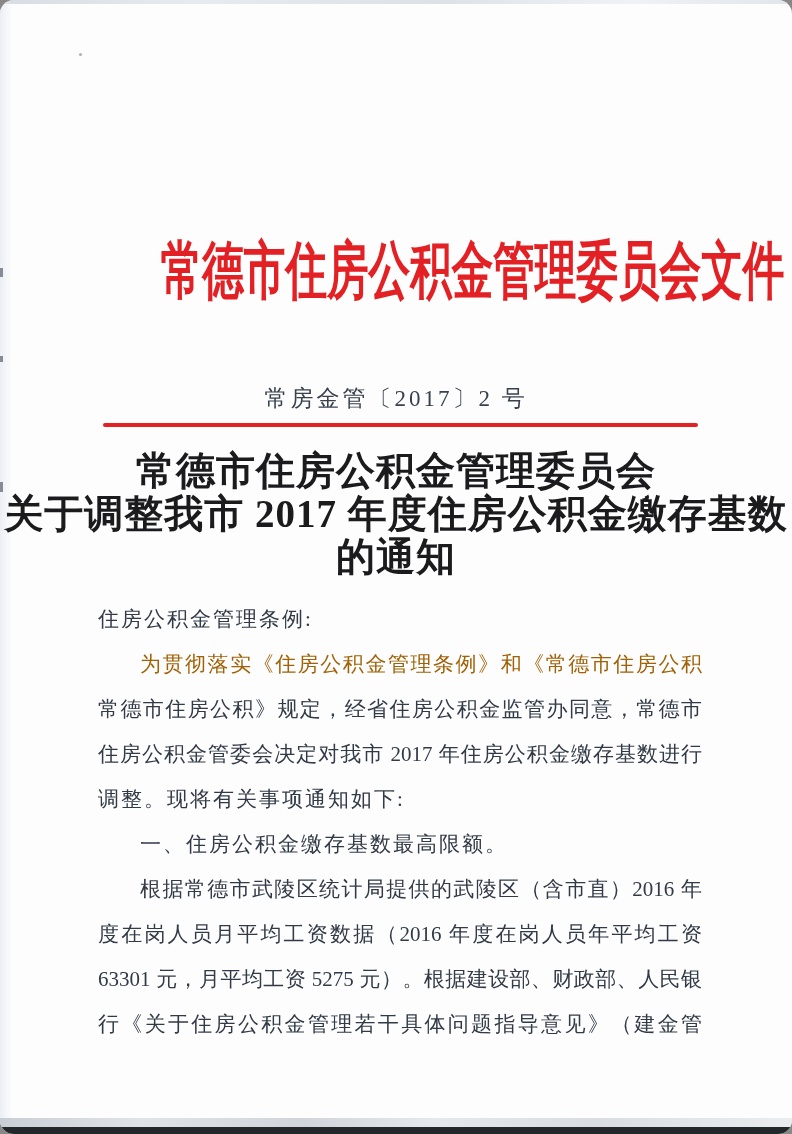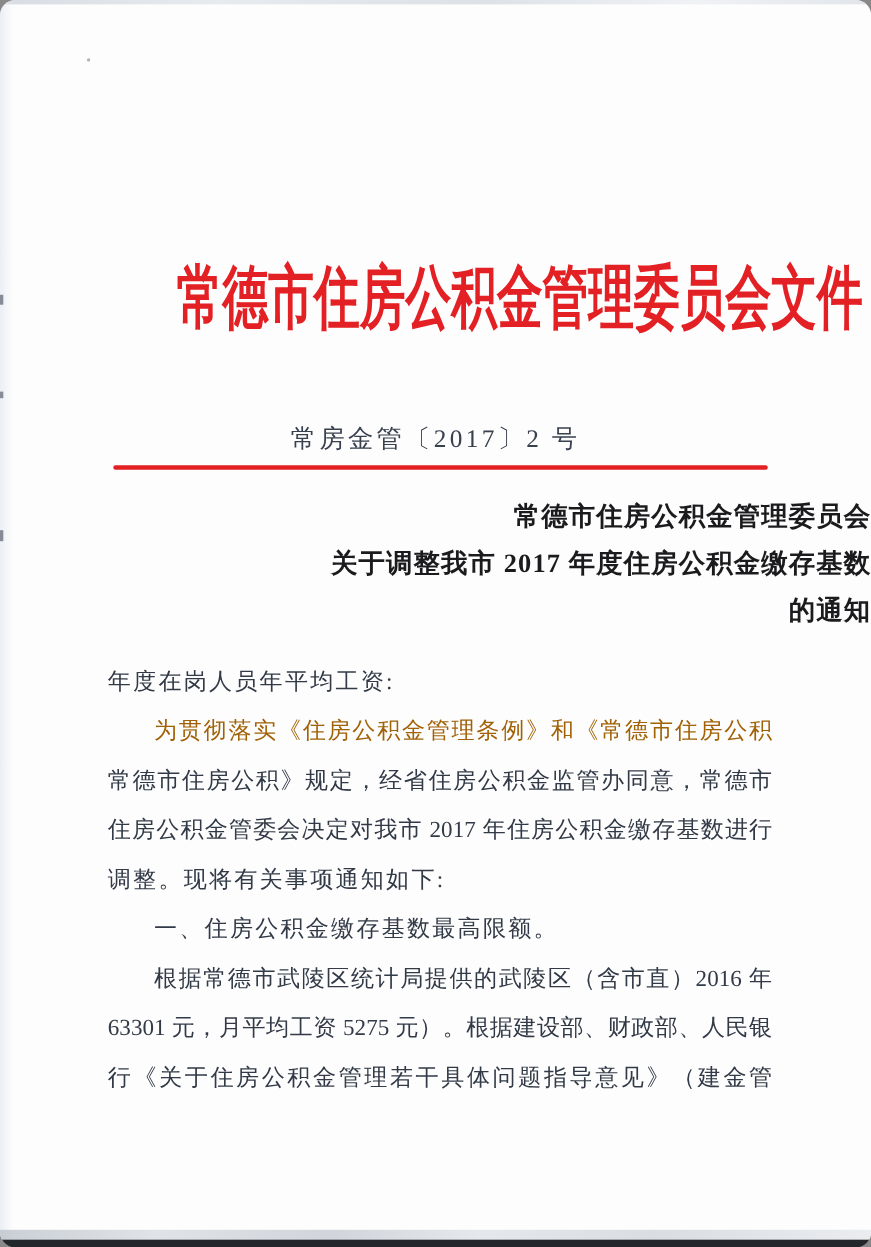--- a/index.html
+++ b/index.html
@@ -66,22 +66,22 @@
 
   
   .red-rule {
     position: absolute; top: 423px; left: 103px; width: 595px; height: 4px;
     border-radius: 2px;
   }
 
   
   .notice-title {
     position: absolute; top: 449px; left: 0; width: 792px;
-    text-align: right; font-weight: bold;
-    font-size: 24px; line-height: 43px; letter-spacing: 1px;
+    text-align: center; font-weight: bold;
+    font-size: 39px; line-height: 43px; letter-spacing: 1px;
   }
 
   
   .body-text {
     position: absolute; top: 597px; left: 98px; width: 604px;
   }
   .body-line {
     height: 45px; line-height: 45px;
     font-size: 21px;
     white-space: nowrap;
@@ -113,24 +113,25 @@
 
   <div class="red-rule" style="background: rgb(227, 32, 35);"></div>
 
   <div class="notice-title" style="color: rgb(27, 27, 29);">
     <div>常德市住房公积金管理委员会</div>
     <div>关于调整我市 2017 年度住房公积金缴存基数</div>
     <div>的通知</div>
   </div>
 
   <div class="body-text">
-      <div class="body-line plain" style="color: rgb(50, 58, 71);">年度在岗人员年平均工资:</div>
+      <div class="body-line plain" style="color: rgb(50, 58, 71);">住房公积金管理条例:</div>
       <div class="body-line fill indent" style="color: #a16207;">为贯彻落实《住房公积金管理条例》和《常德市住房公积</div>
       <div class="body-line fill" style="color: rgb(50, 58, 71);">常德市住房公积》规定，经省住房公积金监管办同意，常德市</div>
       <div class="body-line fill" style="color: rgb(50, 58, 71);">住房公积金管委会决定对我市 2017 年住房公积金缴存基数进行</div>
       <div class="body-line plain" style="color: rgb(50, 58, 71);">调整。现将有关事项通知如下:</div>
       <div class="body-line plain indent" style="color: rgb(50, 58, 71);">一、住房公积金缴存基数最高限额。</div>
       <div class="body-line fill indent" style="color: rgb(50, 58, 71);">根据常德市武陵区统计局提供的武陵区（含市直）2016 年</div>
+      <div class="body-line fill" style="color: rgb(50, 58, 71);">度在岗人员月平均工资数据（2016 年度在岗人员年平均工资</div>
       <div class="body-line fill" style="color: rgb(50, 58, 71);">63301 元，月平均工资 5275 元）。根据建设部、财政部、人民银</div>
       <div class="body-line fill" style="color: rgb(50, 58, 71);">行《关于住房公积金管理若干具体问题指导意见》（建金管</div>
     </div>
 
 </div>
 
 </body></html>

